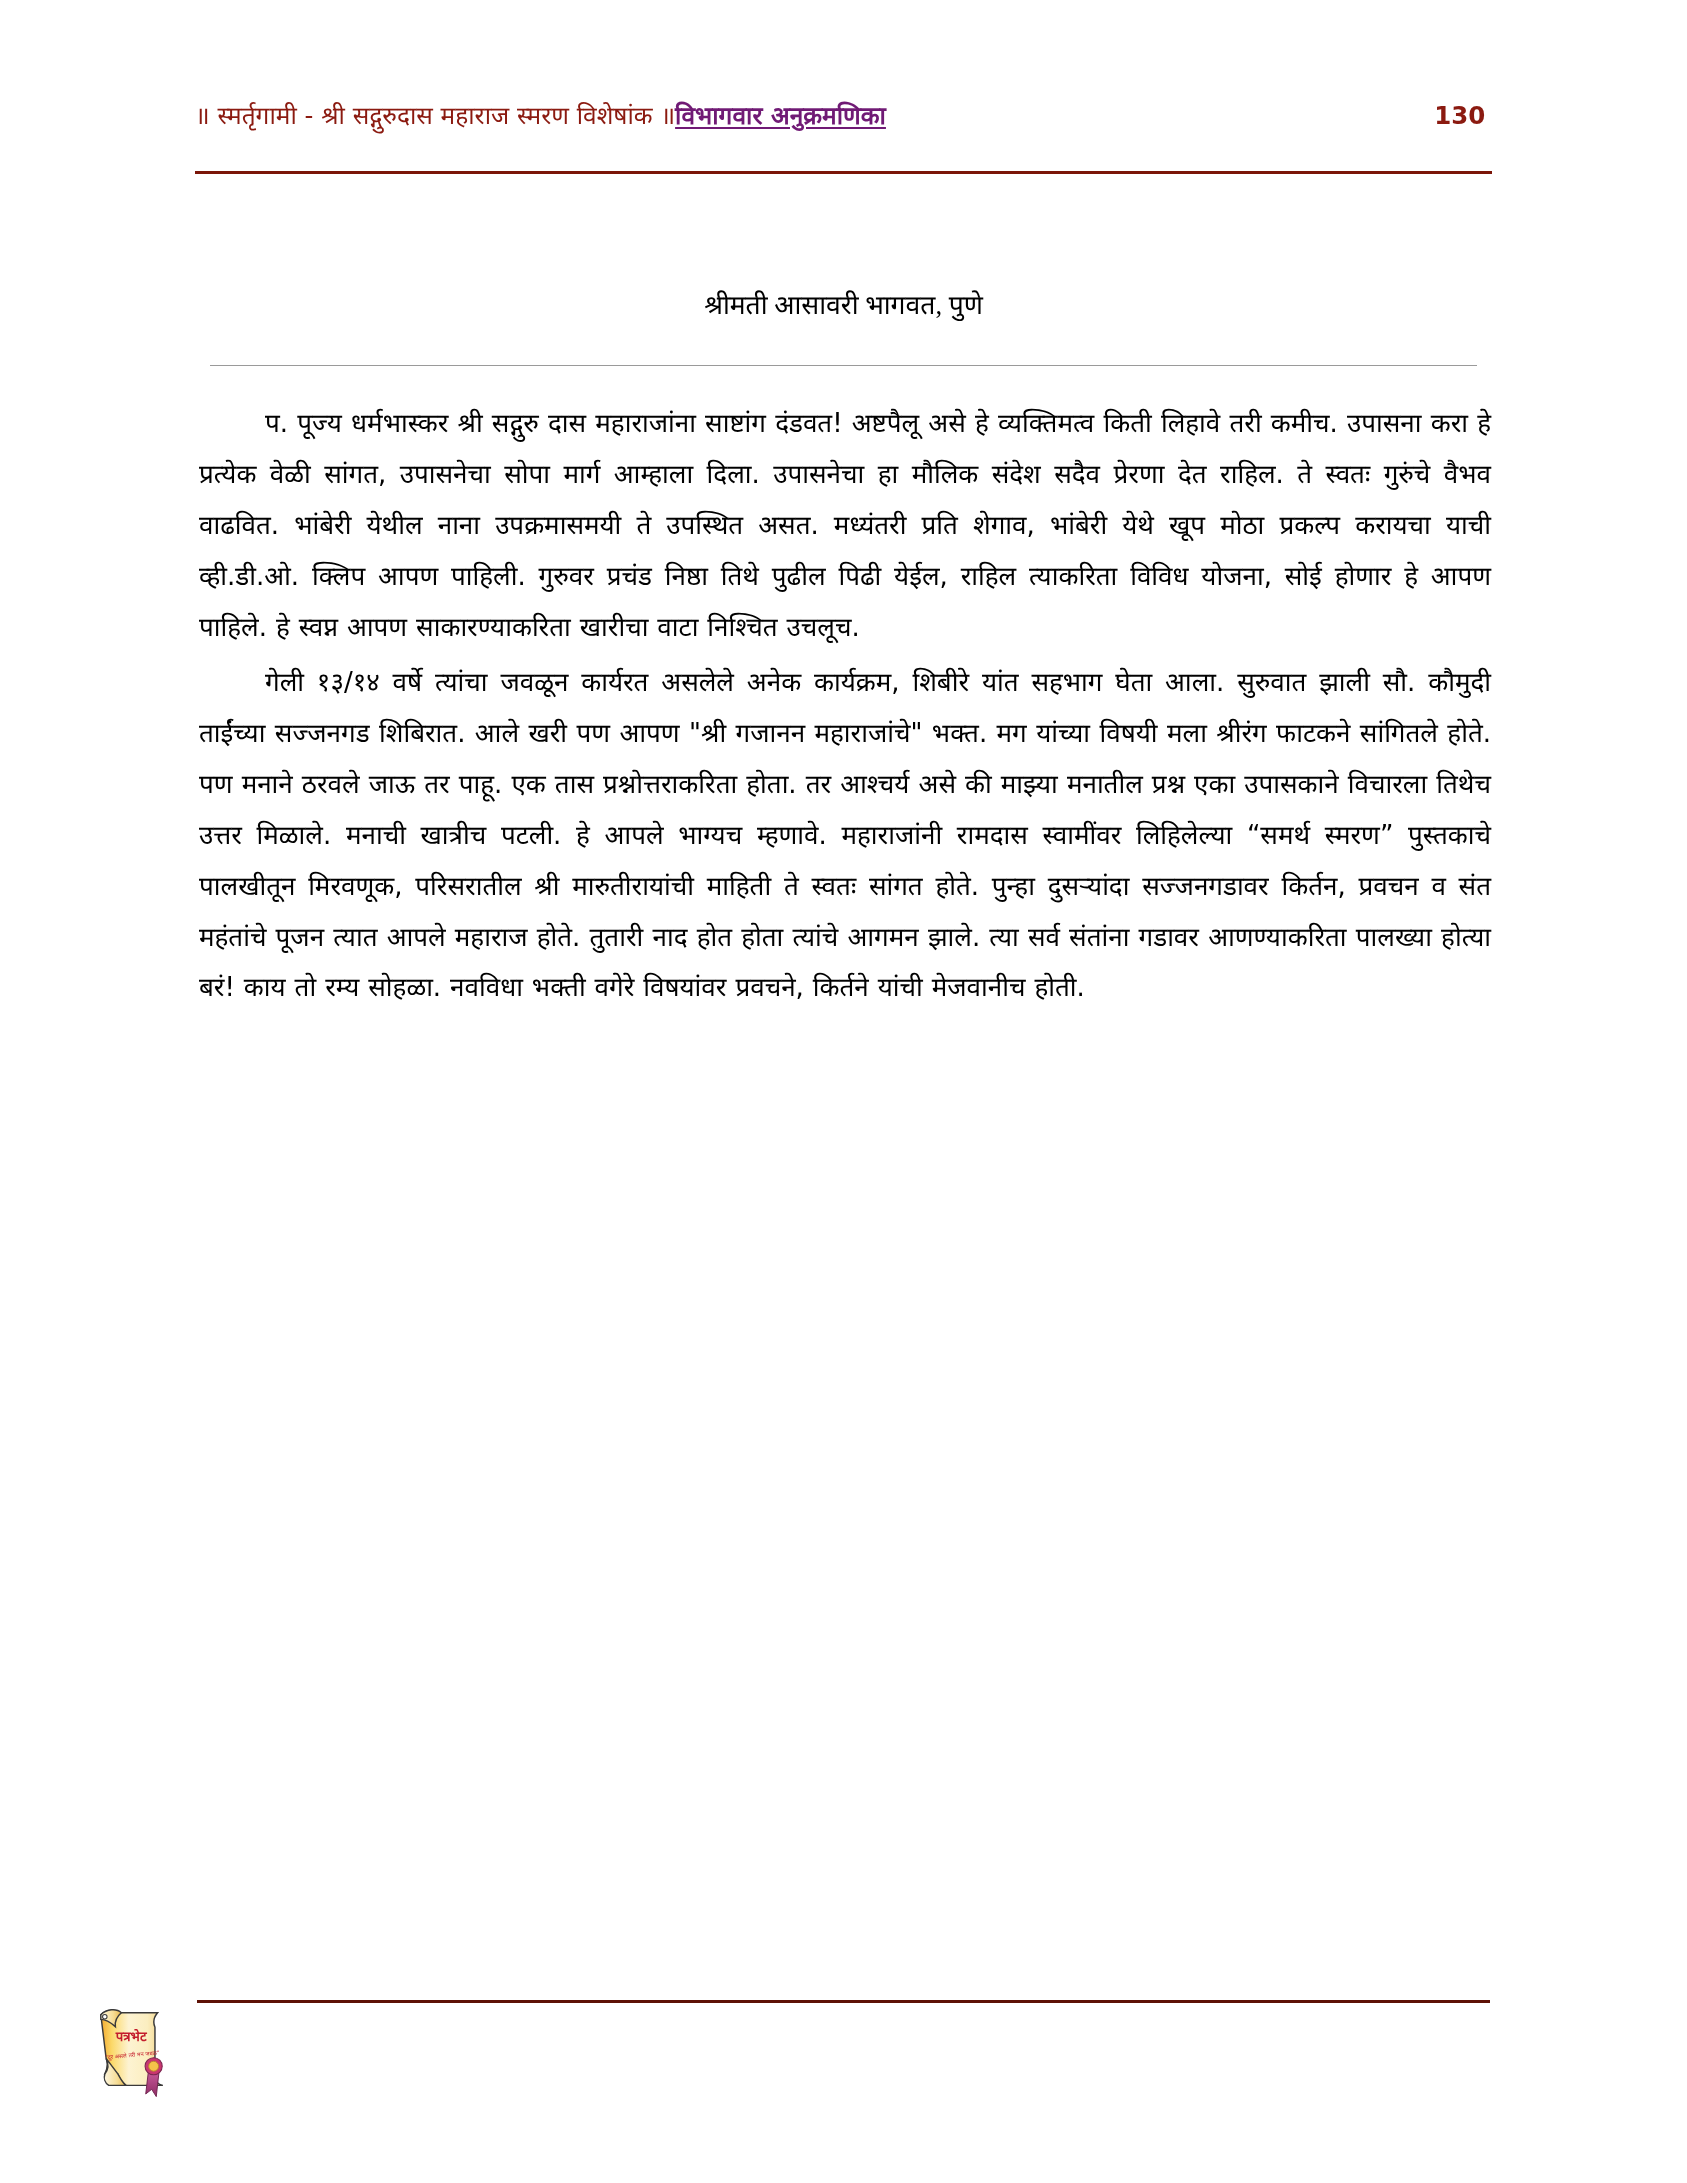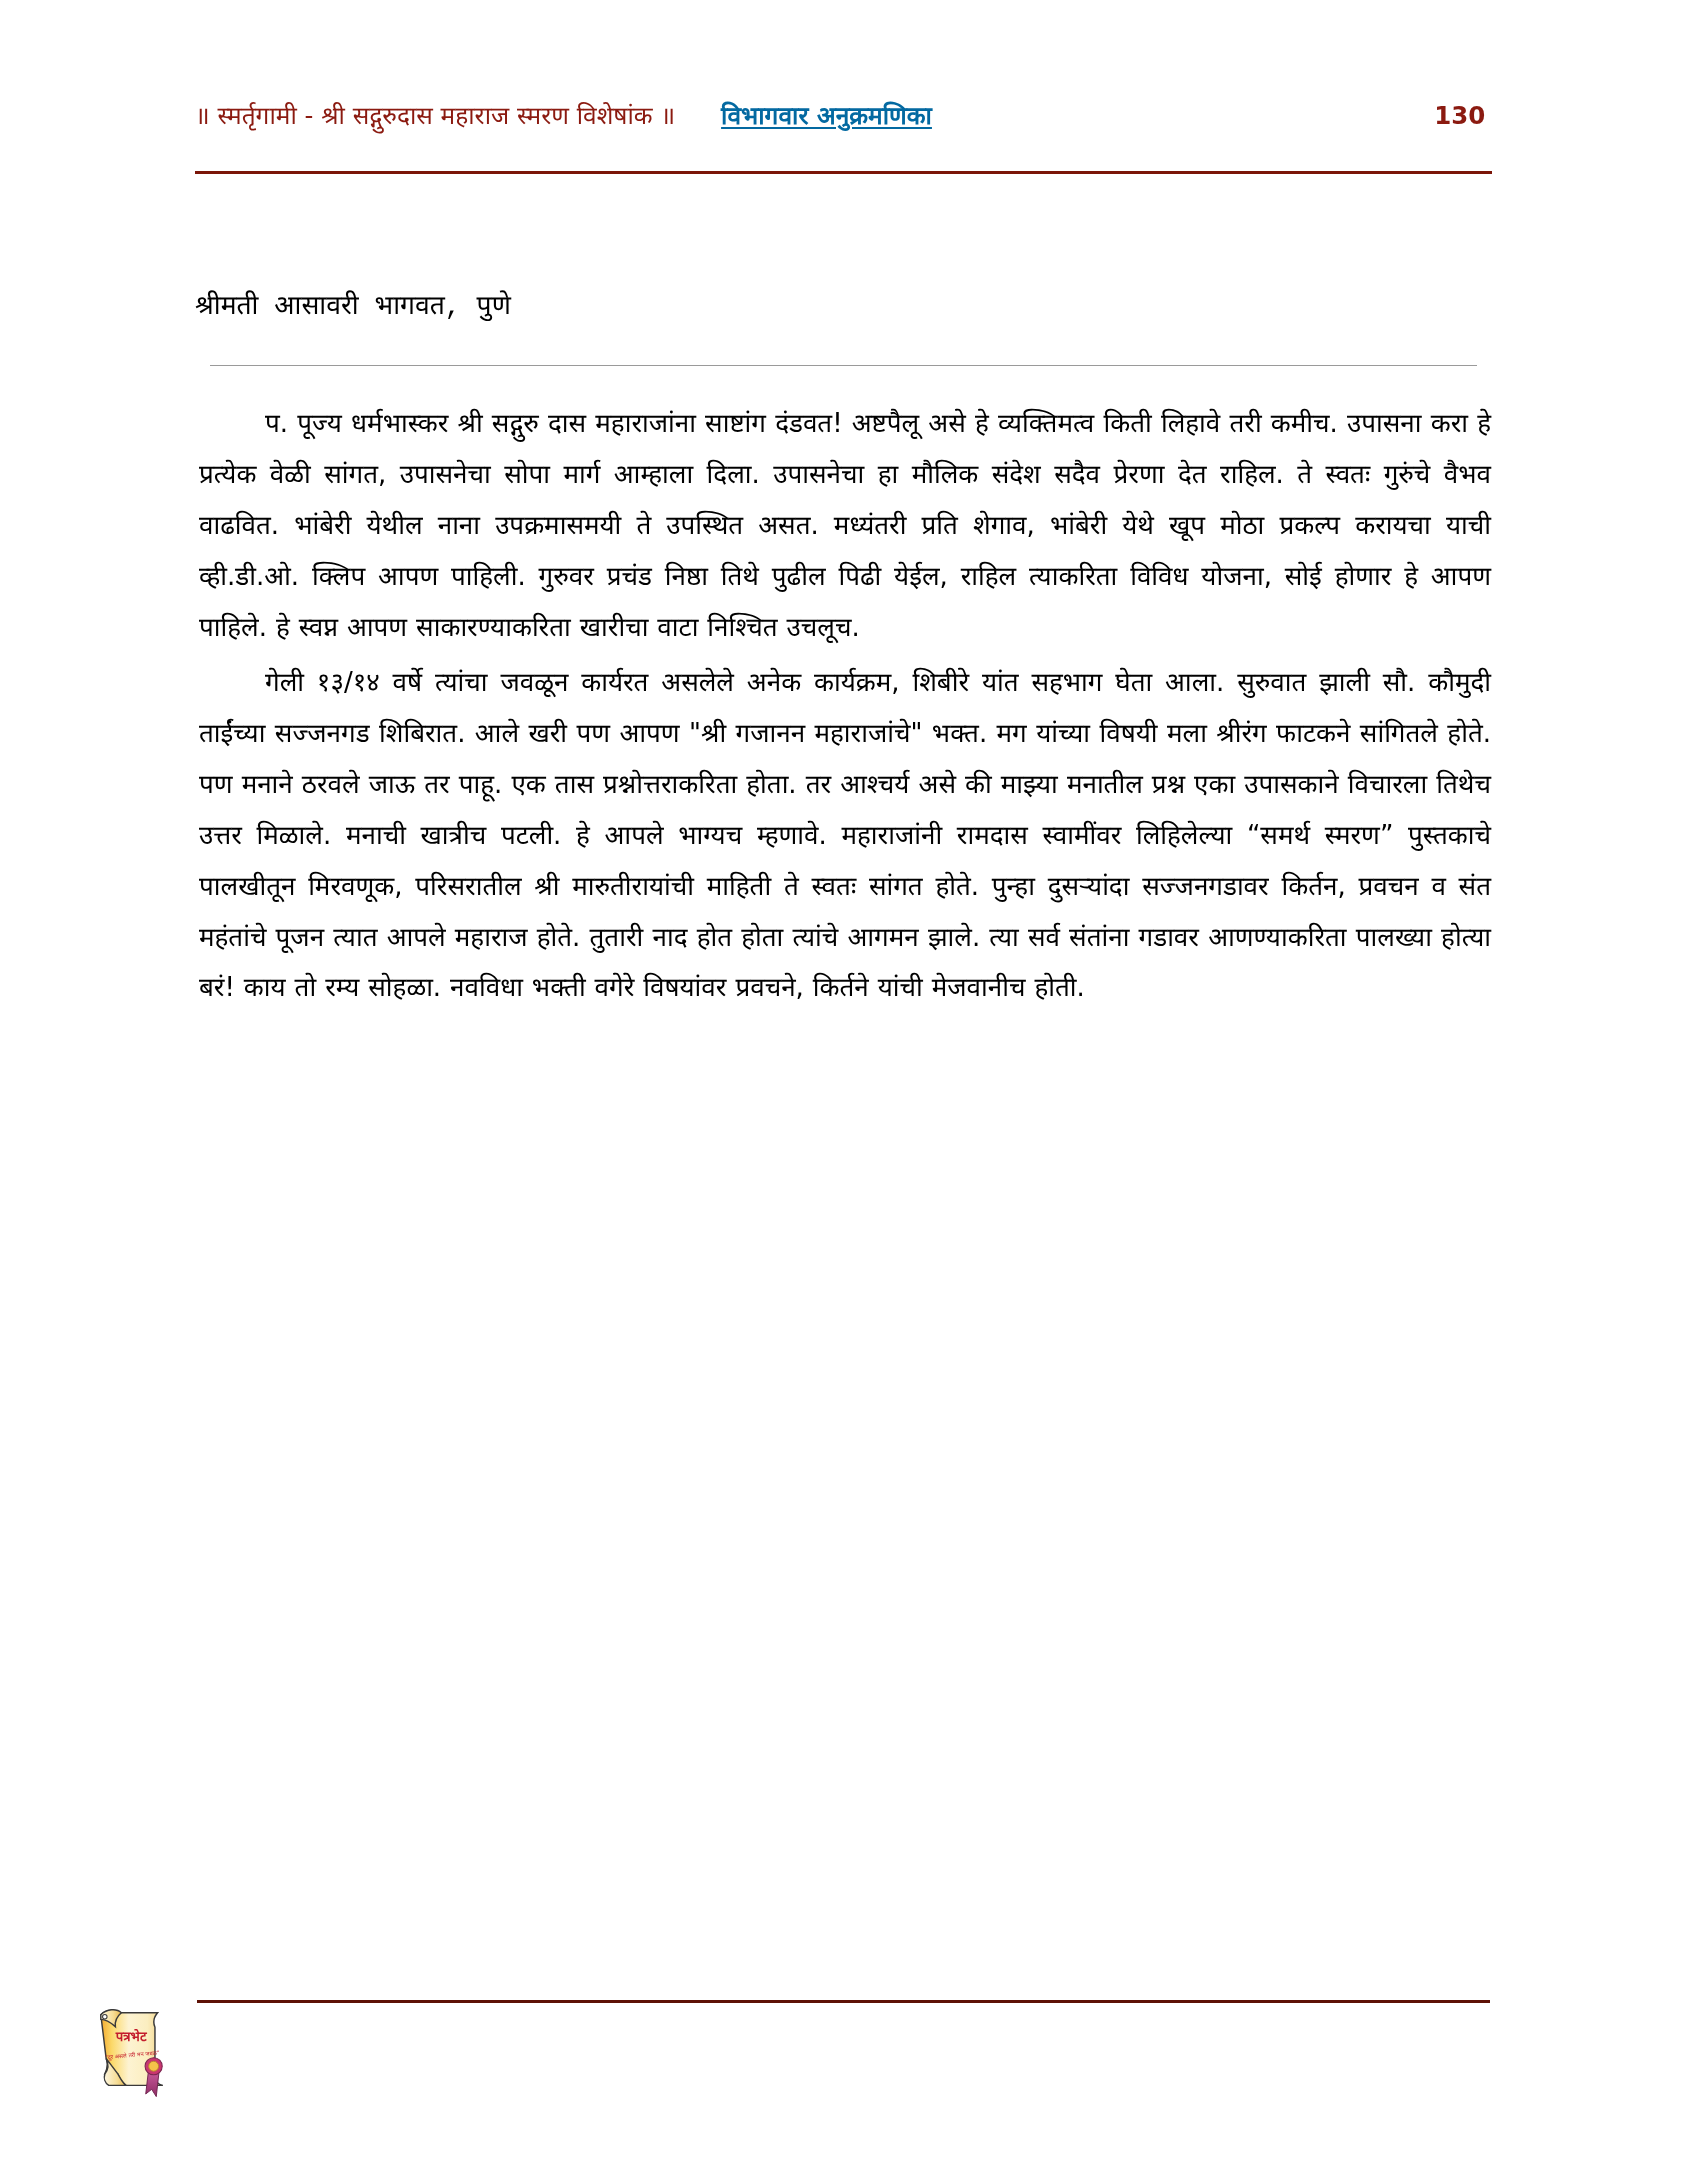--- a/index.html
+++ b/index.html
@@ -39,25 +39,24 @@
     font-size: 24.5px;
     font-weight: normal;
     color: #8b1a10;
     white-space: nowrap;
     letter-spacing: 0px;
   }
   .header-link {
     font-family: "DejaVu Sans", sans-serif;
     font-size: 24.5px;
     font-weight: bold;
-    color: #0369a1;
+    color: #701a75;
     text-decoration: underline;
     text-underline-offset: 2.6px;
     white-space: nowrap;
-    margin-left: 46px;
     cursor: pointer;
     text-align: center;
   }
   .header-pageno {
     font-family: "DejaVu Sans", sans-serif;
     font-size: 24.5px;
     font-weight: bold;
     color: #8b1a10;
     margin-left: auto;
     padding-right: 6.6px;
@@ -82,22 +81,22 @@
     font-family: "DejaVu Sans", sans-serif;
     font-size: 34px;
     font-weight: bold;
     color: #000000;
   }
   .byline {
     position: absolute;
     top: 286px;
     left: 195px;
     width: 1297px;
-    text-align: left;
-    font-family: Liberation Mono, monospace;
+    text-align: center;
+    font-family: Liberation Serif, serif;
     font-size: 26.5px;
     color: #000000;
   }
 
   .rule-sub {
     position: absolute;
     top: 365px;
     left: 210px;
     width: 1267px;
     height: 1.3px;

